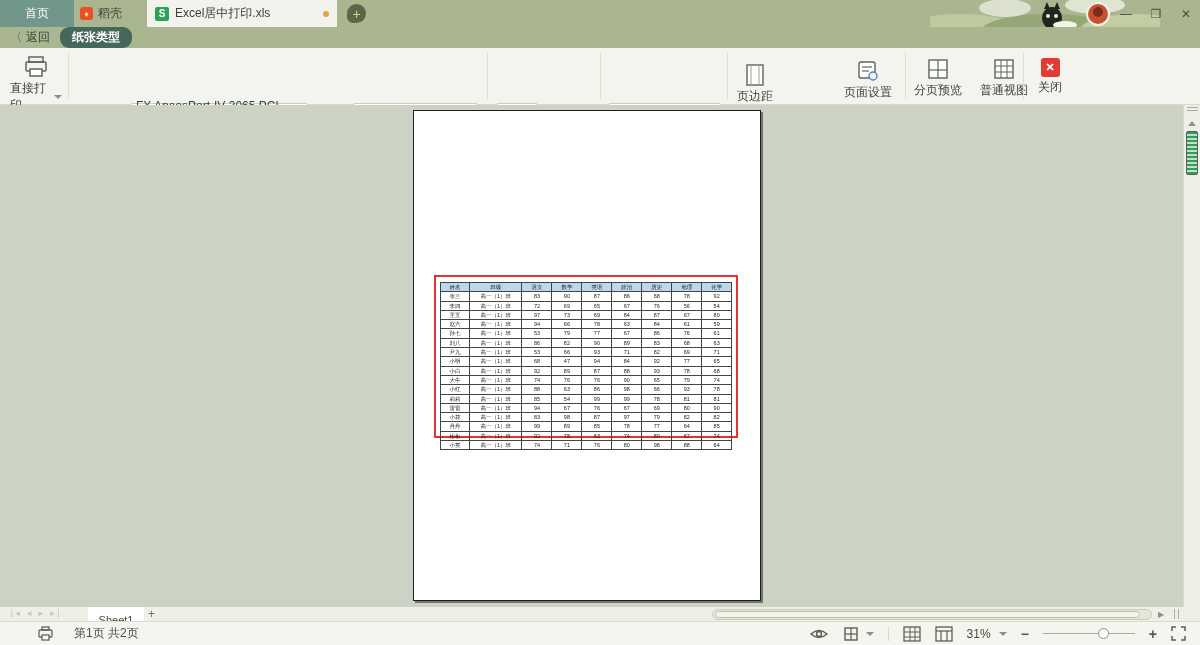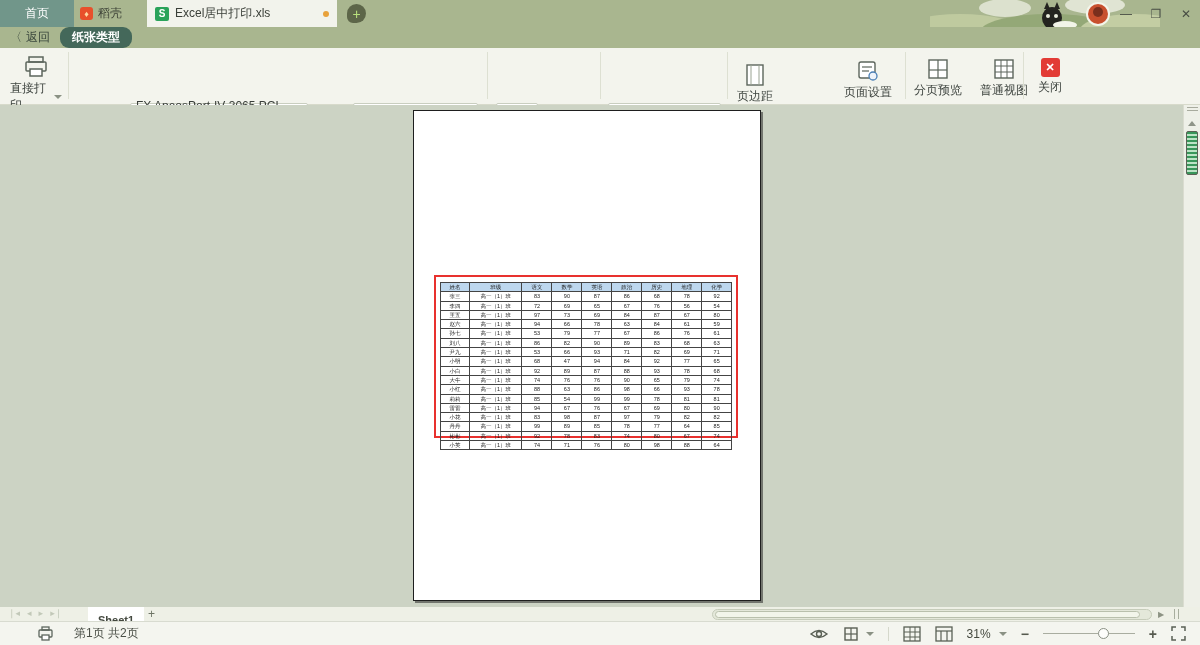--- a/index.html
+++ b/index.html
@@ -72,21 +72,21 @@
   .vscroll { left:1183px; top:105px; width:17px; height:502px; background:#eef0e8; border-left:1px solid #dadcd0; }
   .vsplit { left:3px; top:2px; width:11px; height:4px; border-top:1px solid #a8ab9e; border-bottom:1px solid #a8ab9e; }
   .vup { left:4px; top:16px; width:0; height:0; border-left:4px solid transparent; border-right:4px solid transparent;
          border-bottom:5px solid #8e9488; }
   .vthumb { left:2px; top:26px; width:12px; height:44px; border:1px solid #5c6156; border-radius:2px;
             background:repeating-linear-gradient(180deg,#38965a 0 2px,#bce3c6 2px 4px); }
 
   
   .sheetbar { left:0; top:607px; width:1200px; height:14px; background:#eef0e6; }
   .sheetnav { left:8px; top:1px; display:flex; gap:7px; color:#c2c8b8; font-size:9px; }
-  .sheettab { left:88px; top:0; width:56px; height:26px; background:#fff; color:#44493f; font-size:11px; font-weight:bold;
+  .sheettab { left:88px; top:0; width:56px; height:26px; background:#fff; color:#44493f; font-size:11px; font-weight:normal;
               display:flex; align-items:center; justify-content:center; }
   .addsheet { left:148px; top:0; color:#6d7465; font-size:12px; }
   .hscroll { left:712px; top:2px; width:455px; height:11px; }
   .htrack { left:0; top:0; width:440px; height:11px; background:#e4e8da; border:1px solid #c6ccba; border-radius:6px; }
   .hthumb { left:2px; top:1px; width:425px; height:7px; background:#f2f5ea; border:1px solid #b9c0ac; border-radius:5px; }
   .hright { left:446px; top:1px; color:#8d9384; font-size:8px; }
   .hbars { left:462px; top:0; width:5px; height:10px; border-left:1px solid #a8ae9e; border-right:1px solid #a8ae9e; }
 
   
   .statusbar { left:0; top:621px; width:1200px; height:24px; background:#f4f5ef; border-top:1px solid #d8dbd0;

